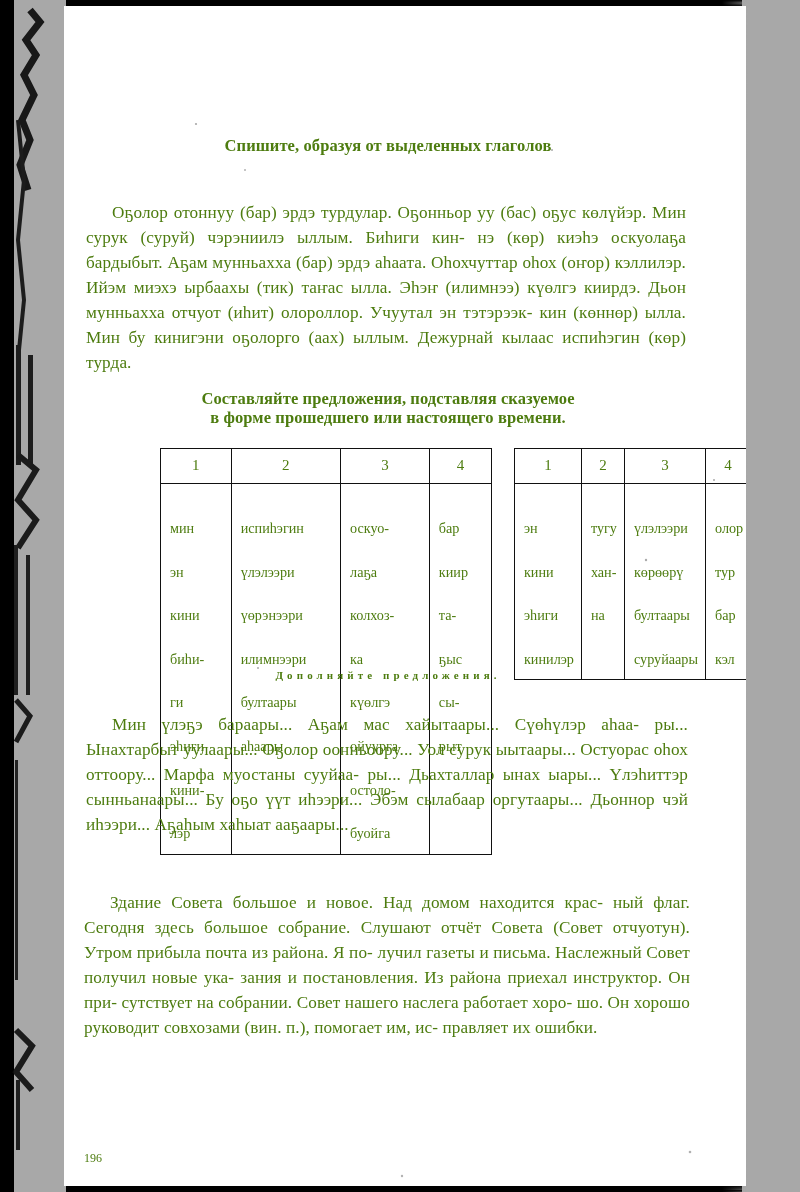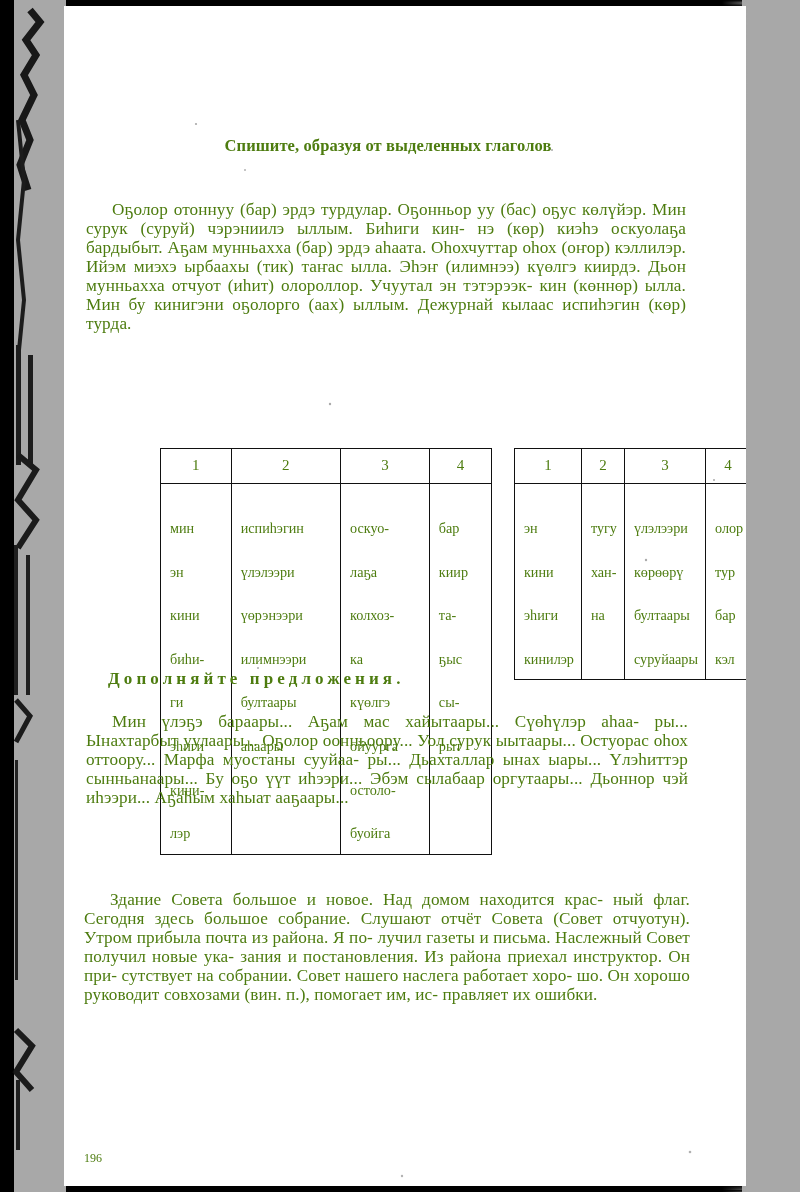--- a/index.html
+++ b/index.html
@@ -104,30 +104,30 @@
   }
 
   .heading-bold {
     text-align: center;
     font-weight: bold;
     font-size: 16.5px;
     line-height: 19px;
     letter-spacing: 0.1px;
   }
   .heading-spaced {
-    text-align: left;
+    text-align: center;
     font-weight: bold;
-    font-size: 17px;
+    font-size: 11px;
     letter-spacing: 4.1px;
   }
 
   p.body-text {
     margin: 0;
     font-size: 17.2px;
-    line-height: 19px;
+    line-height: 25px;
     text-align: justify;
     text-justify: inter-word;
     letter-spacing: 0.1px;
   }
   p.body-text .indent { display: inline-block; width: 26px; }
 
   
   .blk { position: absolute; }
 
   #title-1   { left: 44px;  top: 112px; width: 560px; }
@@ -243,20 +243,24 @@
         <span>оҕус көлүйэр. Мин сурук (суруй) чэрэниилэ ыллым. Биһиги кин-</span>
         <span>нэ (көр) киэһэ оскуолаҕа бардыбыт. Аҕам мунньахха (бар)</span>
         <span>эрдэ аһаата. Оһохчуттар оһох (оҥор) кэллилэр. Ийэм миэхэ</span>
         <span>ырбаахы (тик) таҥас ылла. Эһэҥ (илимнээ) күөлгэ киирдэ.</span>
         <span>Дьон мунньахха отчуот (иһит) олороллор. Учуутал эн тэтэрээк-</span>
         <span>кин (көннөр) ылла. Мин бу кинигэни оҕолорго (аах) ыллым.</span>
         <span>Дежурнай кылаас испиһэгин (көр) турда.</span>
       </p>
     </div>
 
+    <div class="blk heading-bold" id="title-2">
+      <div>Составляйте предложения, подставляя сказуемое</div>
+      <div>в форме прошедшего или настоящего времени.</div>
+    </div>
 
     <div class="blk" id="tables">
       <div class="tables-row">
 
         <table class="ex" id="tbl1">
           <tbody>
               <tr>
             <th class="c1">1</th>
             <th class="c2">2</th>
             <th class="c3">3</th>

